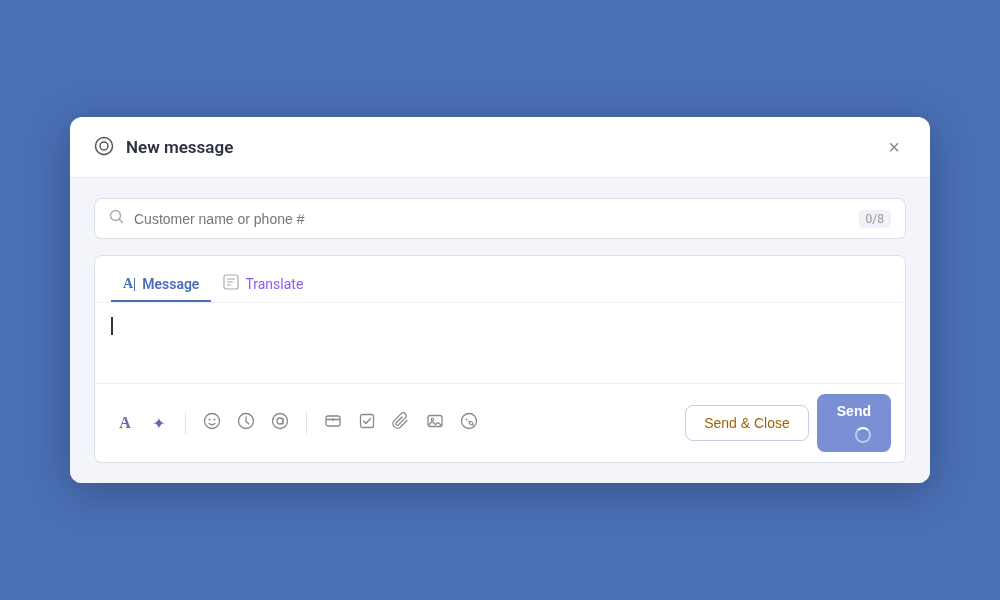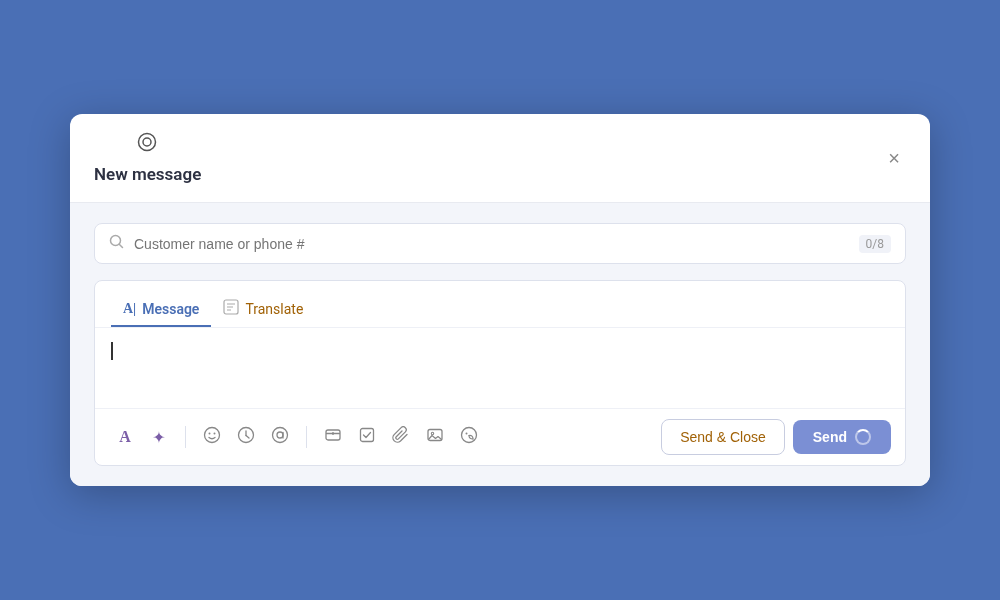--- a/index.html
+++ b/index.html
@@ -27,21 +27,20 @@
       align-items: center;
       justify-content: space-between;
       padding: 18px 24px;
       border-bottom: 1px solid #e8eaf0;
     }
 
     .modal-header-left {
       display: flex;
       align-items: center;
       gap: 10px;
-      flex-direction: column;
     }
 
     .header-icon {
       width: 22px;
       height: 22px;
       color: #555;
     }
 
     .modal-title {
       font-size: 17px;
@@ -113,21 +112,21 @@
       border-bottom: 1px solid #eef0f6;
     }
 
     .tab {
       display: flex;
       align-items: center;
       gap: 6px;
       padding: 8px 12px;
       cursor: pointer;
       font-size: 14px;
-      color: #a16207;
+      color: #8b5cf6;
       border-bottom: 2px solid transparent;
       margin-bottom: -1px;
     }
 
     .tab.active {
       color: #4a6fb5;
       font-weight: 600;
       border-bottom: 2px solid #4a6fb5;
     }
 
@@ -231,20 +230,21 @@
       color: #ffffff;
       font-size: 14px;
       font-weight: 600;
       padding: 9px 20px;
       border-radius: 8px;
       cursor: pointer;
       display: flex;
       align-items: flex-end;
       gap: 8px;
       white-space: nowrap;
+      flex-direction: column;
     }
 
     .send-spinner {
       width: 16px;
       height: 16px;
       border: 2px solid rgba(255,255,255,0.5);
       border-top-color: #fff;
       border-radius: 50%;
     }
   </style>

